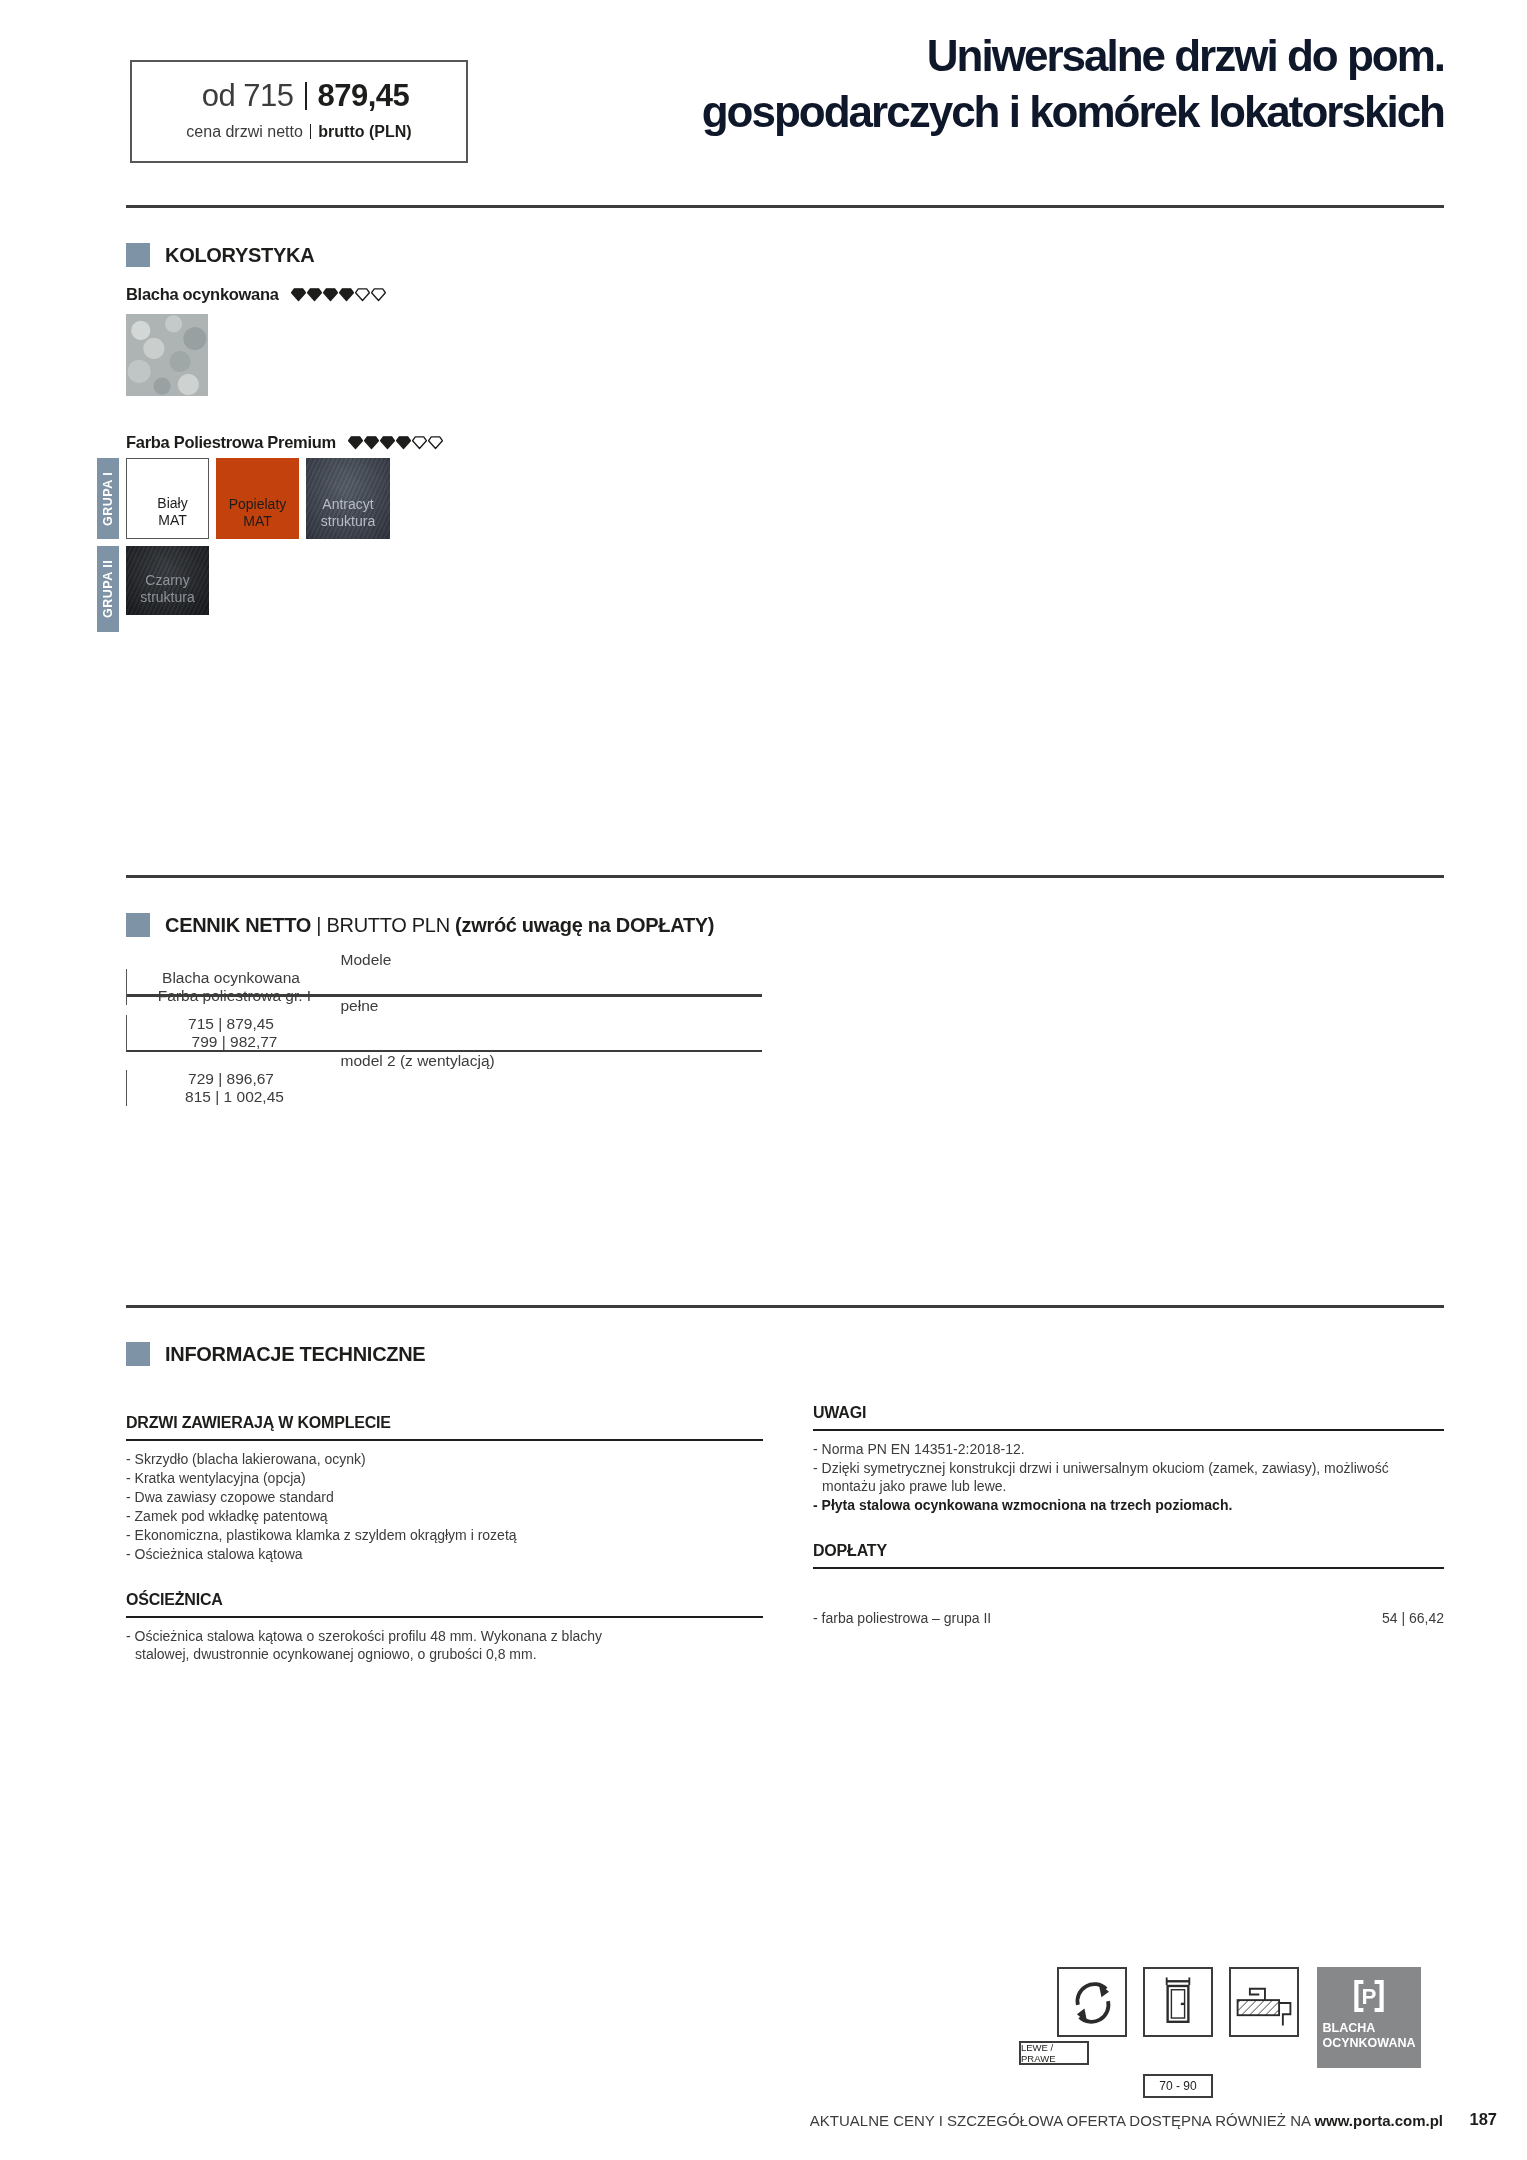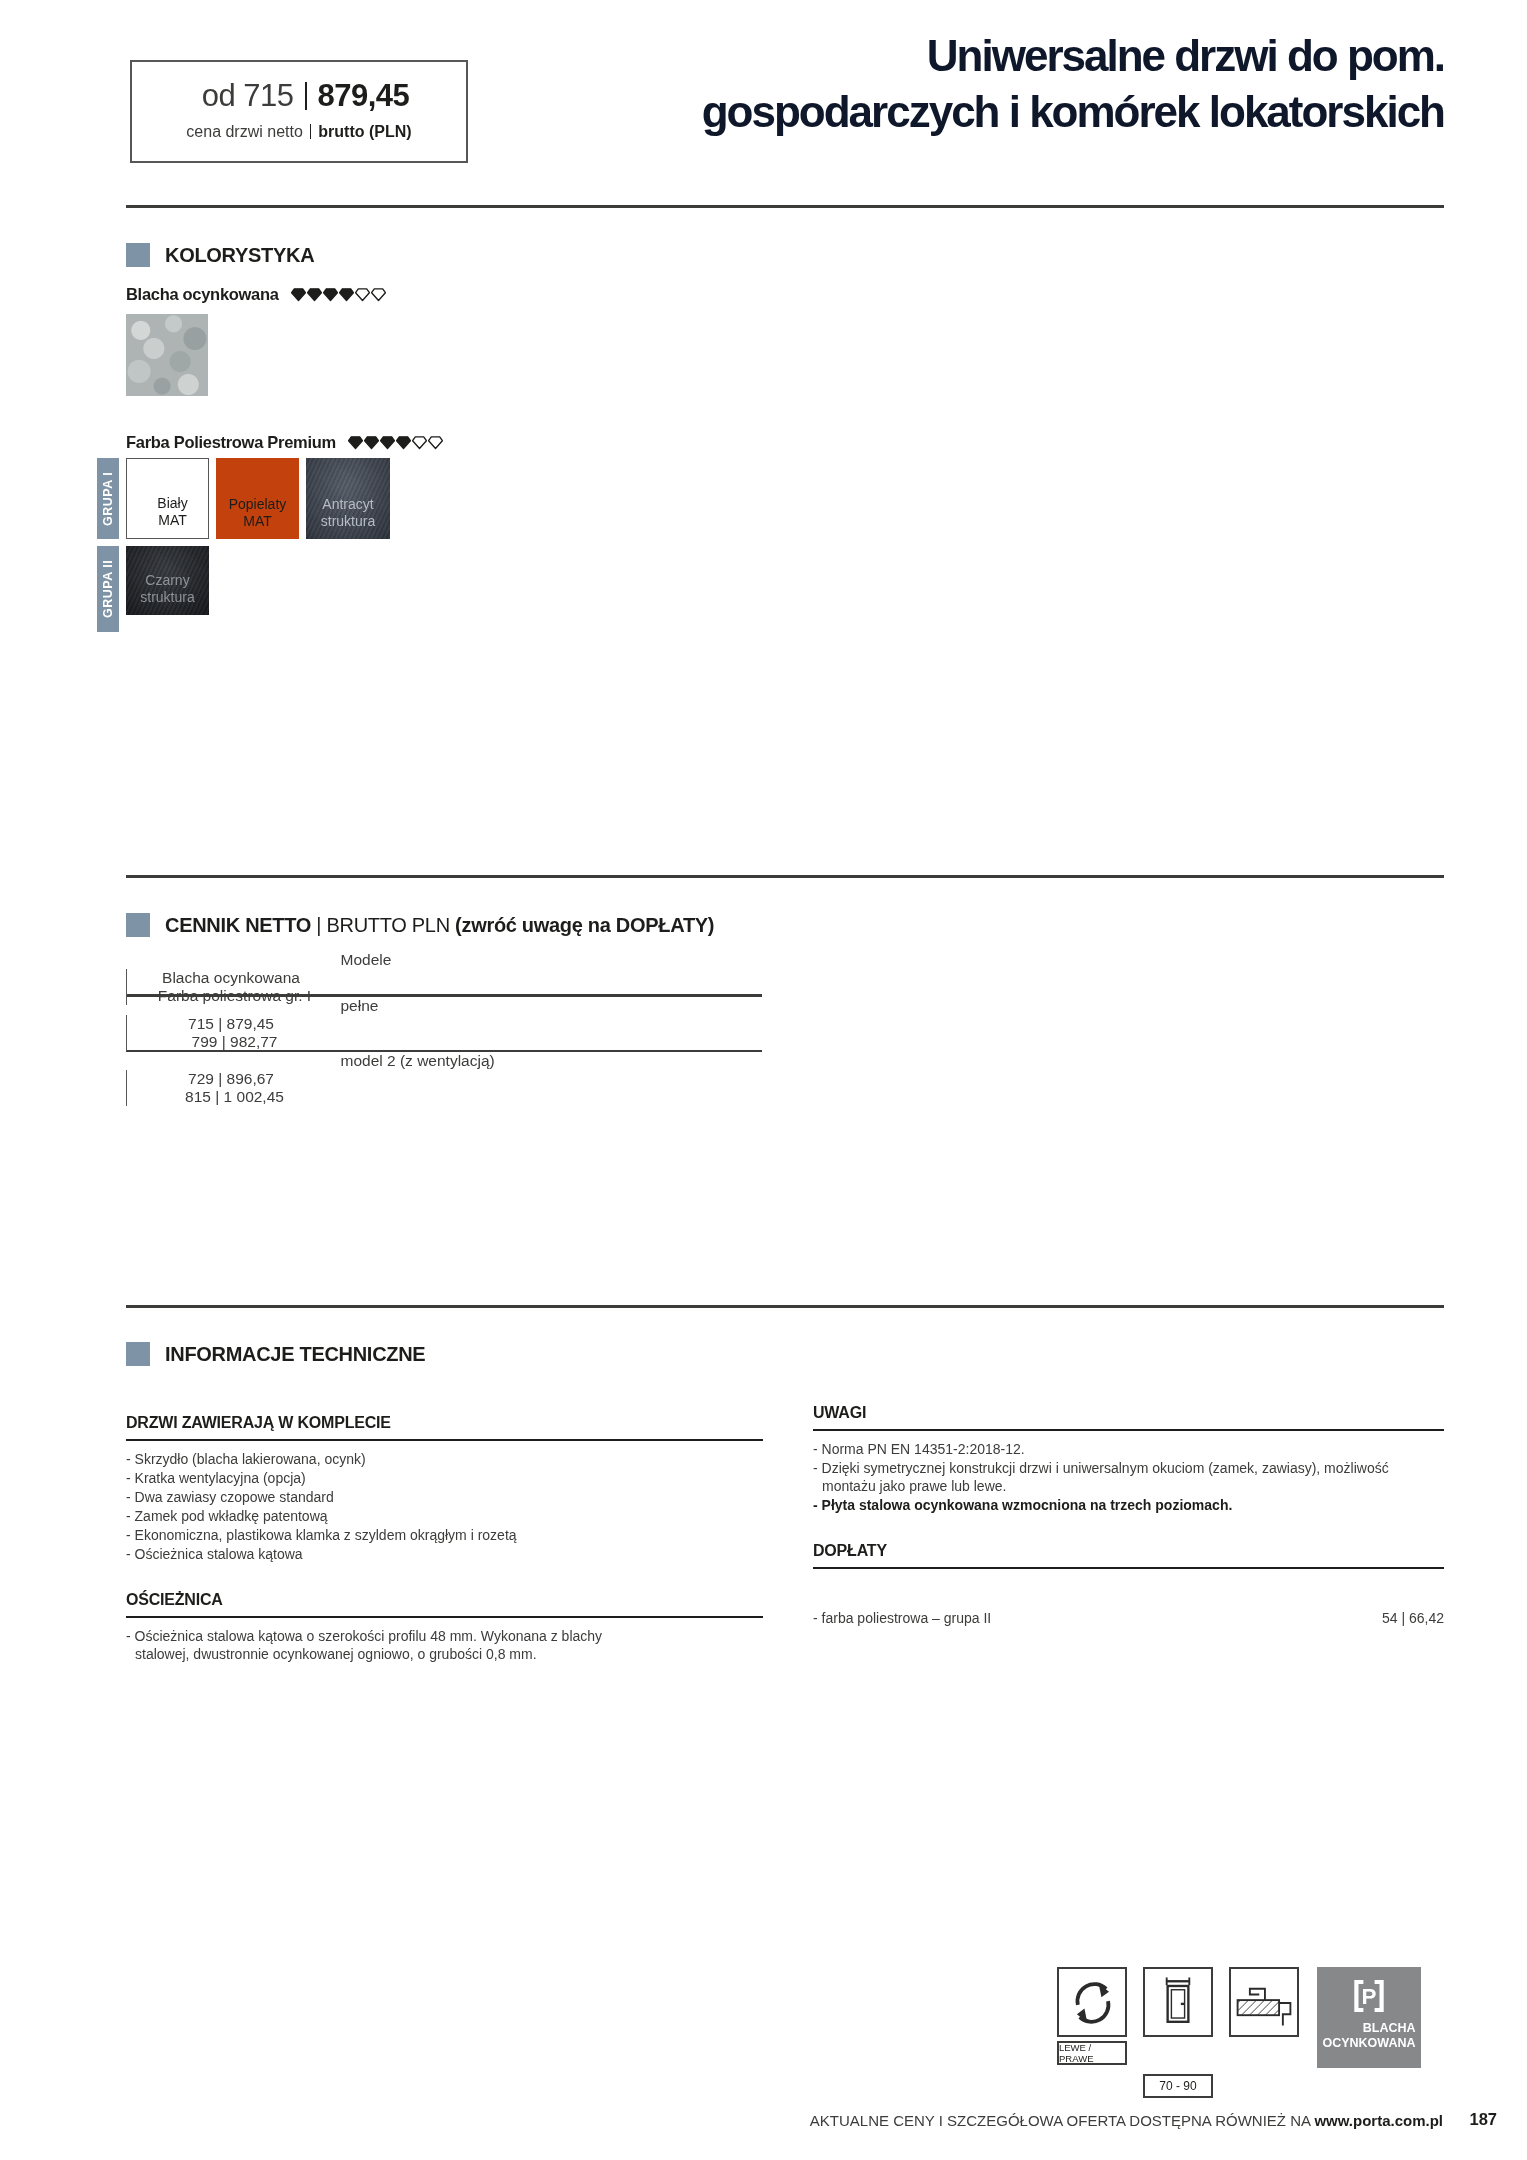--- a/index.html
+++ b/index.html
@@ -95,21 +95,21 @@
   .icon-label{
     position:absolute;width:70px;height:24px;border:2px solid #3c3c3b;box-sizing:border-box;
     display:flex;align-items:center;justify-content:center;font-size:9.5px;color:#1d1d1b;background:#fff;
   }
   .icon-label.num{font-size:12px;}
   .badge{
     position:absolute;left:1317px;top:1967px;width:104px;height:101px;background:#87888a;
     display:flex;flex-direction:column;align-items:center;box-sizing:border-box;padding-top:8px;
   }
   .badge svg{width:42px;height:42px;display:block;}
-  .badge-text{color:#ffffff;font-weight:bold;font-size:12.5px;line-height:15px;text-align:right;margin-top:4px;}
+  .badge-text{color:#ffffff;font-weight:bold;font-size:12.5px;line-height:15px;text-align:left;margin-top:4px;}
   
   .footer-line{position:absolute;right:84px;top:2112px;font-size:15px;color:#3c3c3b;}
   .footer-line .url{font-weight:bold;color:#1d1d1b;}
   .page-num{position:absolute;right:30px;top:2110px;font-size:16.5px;font-weight:bold;color:#1d1d1b;}
 </style>
 </head>
 <body>
 
 <div id="page">
 
@@ -282,21 +282,21 @@
   </div>
 
   <div class="icon-tile" style="left:1057px;top:1967px;">
     <svg viewBox="0 0 70 70" fill="none">
       <path d="M20,38 A18 18 0 0 1 50,21" stroke="#2b2b2b" stroke-width="4"></path>
       <polygon points="53,24 42,15 45,30" fill="#2b2b2b"></polygon>
       <path d="M52,34 A18 18 0 0 1 22,51" stroke="#2b2b2b" stroke-width="4"></path>
       <polygon points="19,48 30,57 27,42" fill="#2b2b2b"></polygon>
     </svg>
   </div>
-  <div class="icon-label" style="left:1057px;top:2041px;">
+  <div class="icon-label" style="left:1019px;top:2041px;">
     <span>LEWE / PRAWE</span>
   </div>
 
   <div class="icon-tile" style="left:1143px;top:1967px;">
     <svg viewBox="0 0 70 70" fill="none">
       <line x1="23" y1="13" x2="47" y2="13" stroke="#2b2b2b" stroke-width="2.5"></line>
       <line x1="23" y1="9" x2="23" y2="17" stroke="#2b2b2b" stroke-width="2"></line>
       <line x1="47" y1="9" x2="47" y2="17" stroke="#2b2b2b" stroke-width="2"></line>
       <rect x="24" y="18" width="22" height="38" stroke="#2b2b2b" stroke-width="2.5"></rect>
       <rect x="28" y="22" width="14" height="30" stroke="#2b2b2b" stroke-width="1.5"></rect>

